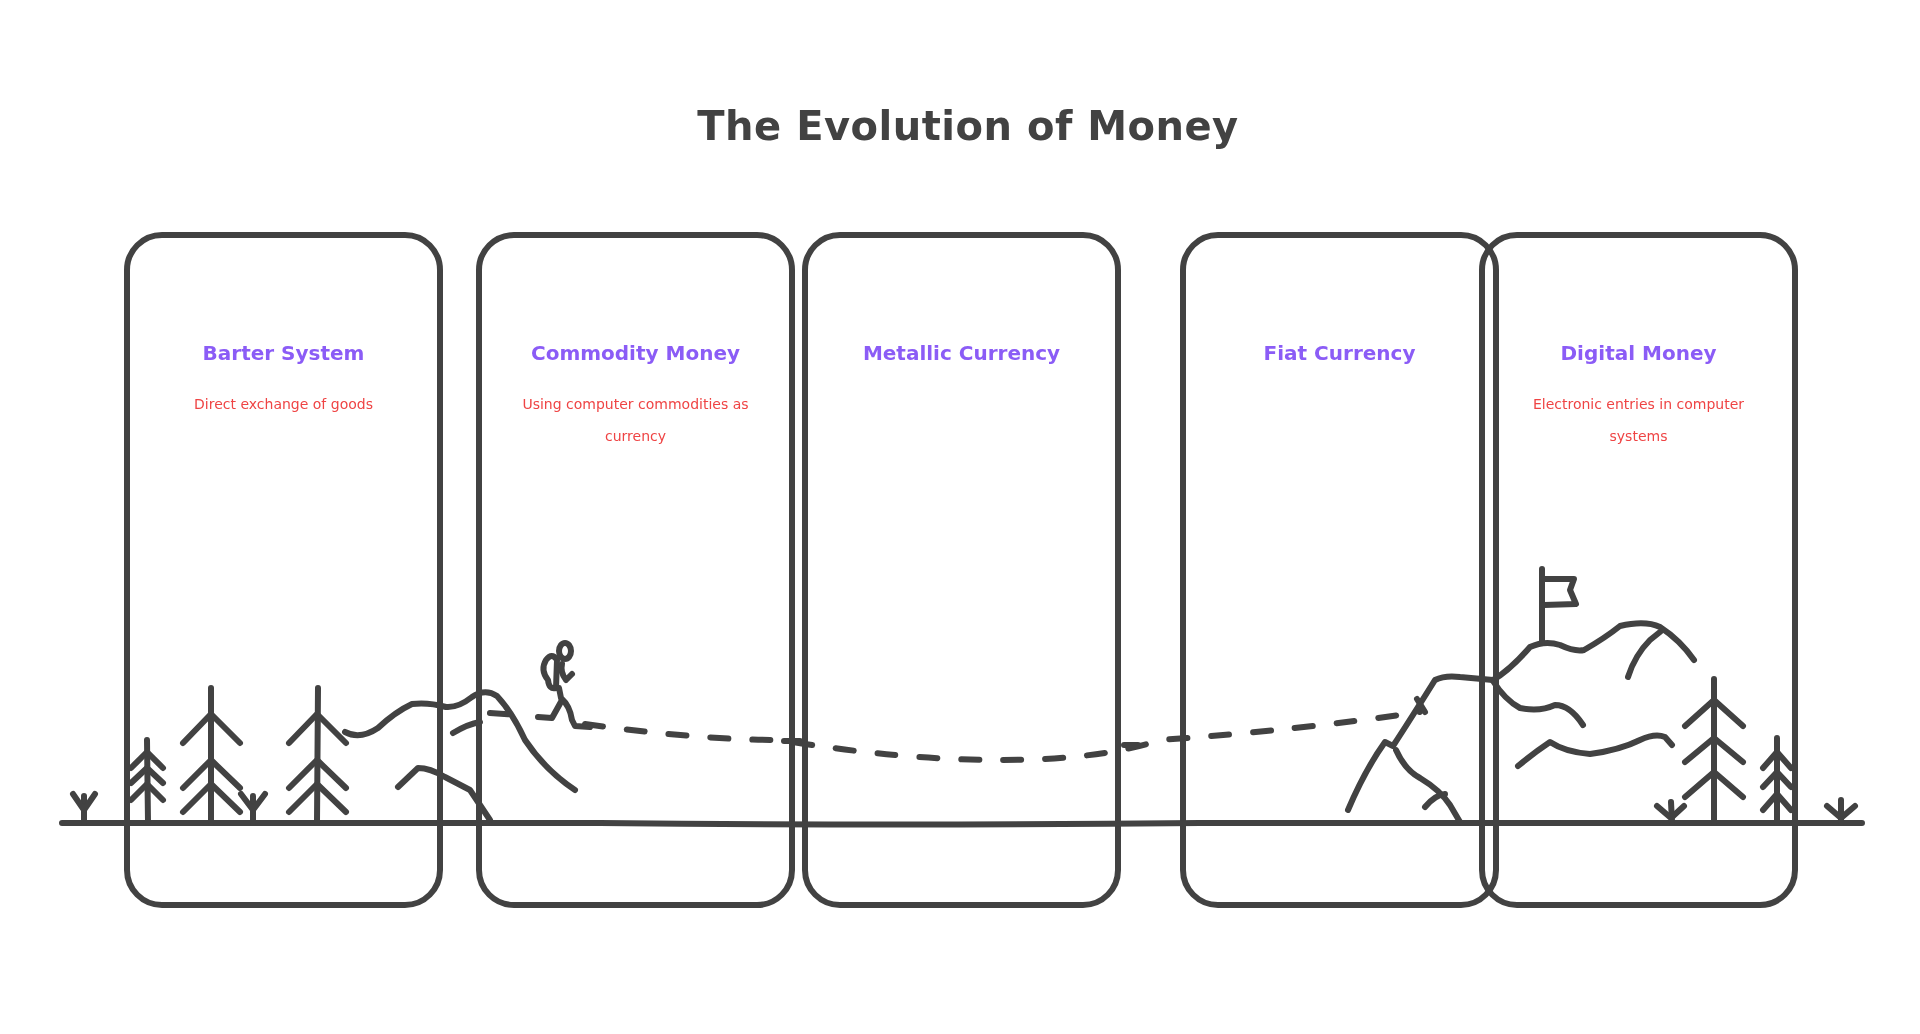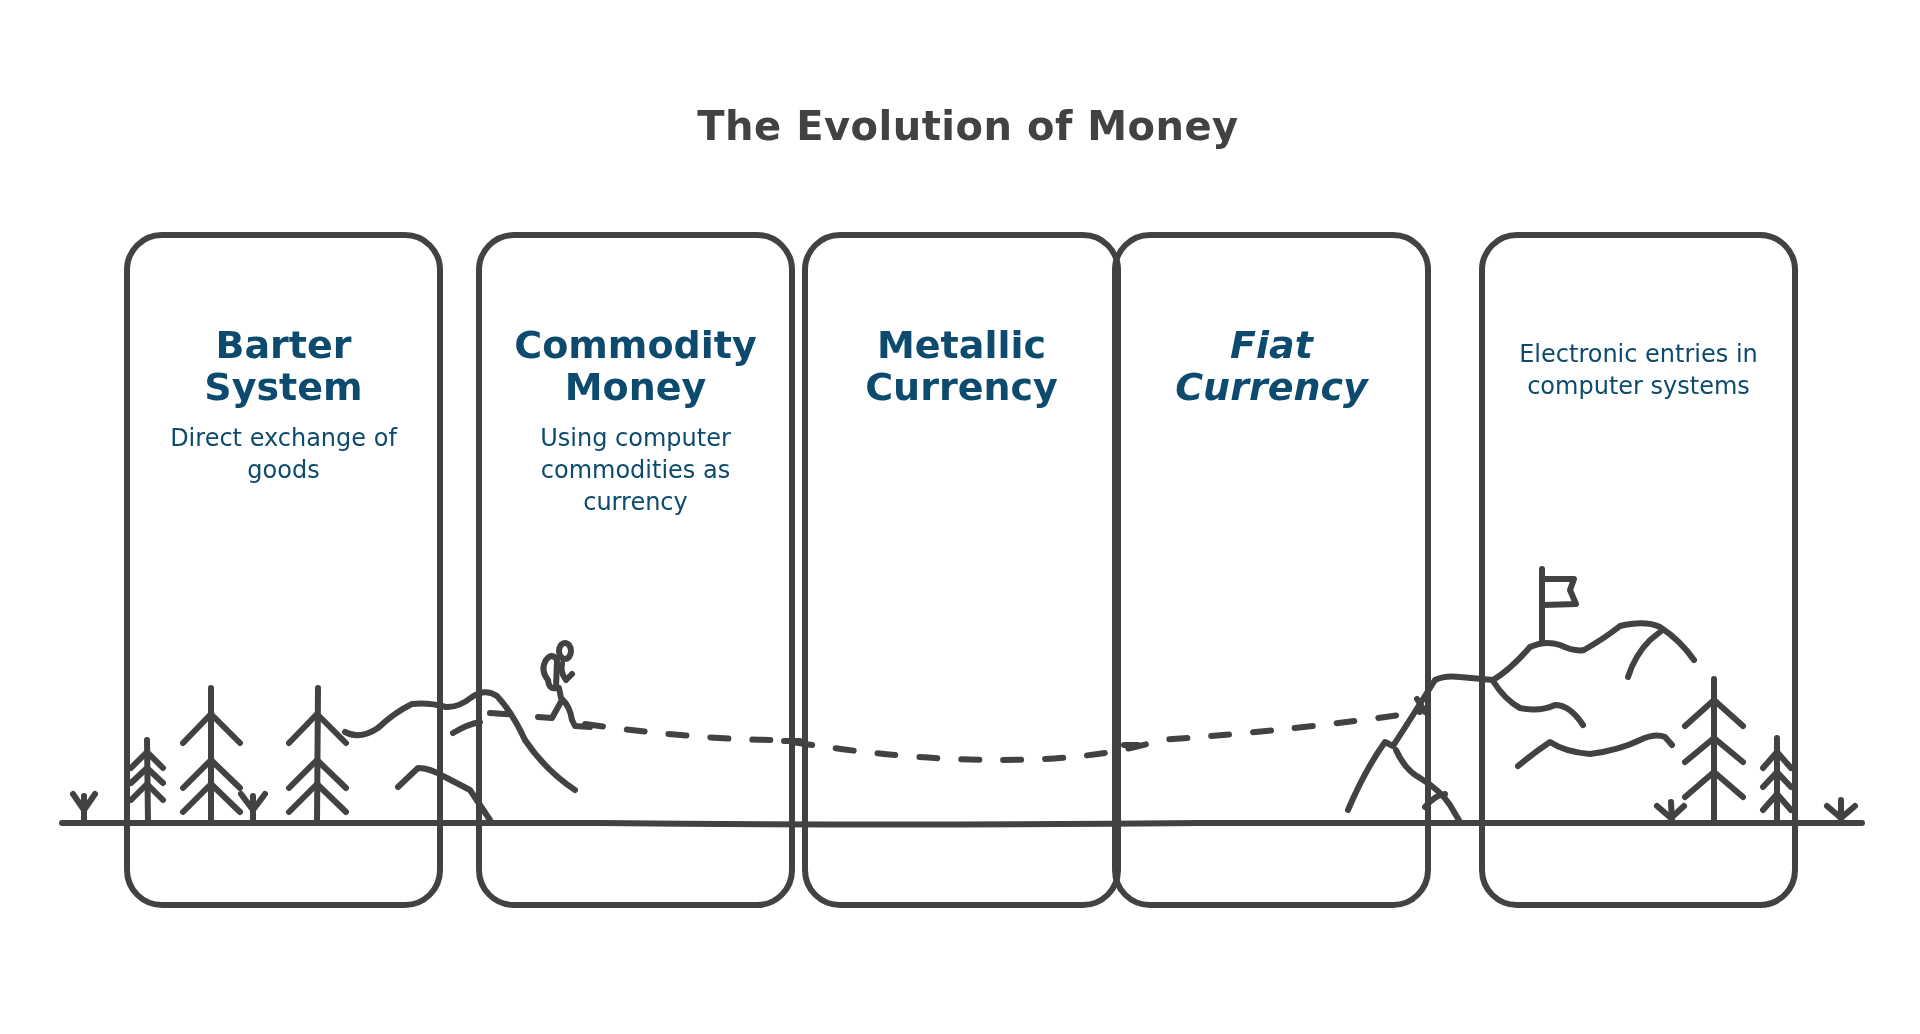--- a/index.html
+++ b/index.html
@@ -42,32 +42,32 @@
       position: absolute;
       left: 0;
       right: 0;
       top: 86px;
       text-align: center;
       padding: 0 10px;
     }
     .card-title {
       font-family: "DejaVu Sans", sans-serif;
       font-weight: bold;
-      font-size: 38px;
+      font-size: 20px;
       line-height: 42px;
-      color: #0c4a6e;
-      margin: 0 auto;
+      color: #8b5cf6;
+      margin: 8px auto;
       max-width: 270px;
     }
     .card-desc {
       font-family: "DejaVu Sans", sans-serif;
       font-weight: normal;
-      font-size: 24px;
+      font-size: 14px;
       line-height: 32px;
-      color: #0c4a6e;
+      color: #ef4444;
       margin: 14px auto 0 auto;
       max-width: 255px;
     }
     .scene {
       position: absolute;
       left: 0;
       top: 0;
       width: 1920px;
       height: 1034px;
       pointer-events: none;
@@ -98,28 +98,29 @@
     <div class="card-desc">Using computer commodities as currency</div>
   </div>
 </div>
 
 <div class="card" style="left:802px;">
   <div class="card-content">
     <div class="card-title">Metallic Currency</div>
   </div>
 </div>
 
-<div class="card" style="left:1112px;font-style:italic;">
+<div class="card" style="left:1180px;">
   <div class="card-content">
     <div class="card-title">Fiat Currency</div>
   </div>
 </div>
 
 <div class="card" style="left:1479px;">
   <div class="card-content">
+    <div class="card-title">Digital Money</div>
     <div class="card-desc">Electronic entries in computer systems</div>
   </div>
 </div>
 
 <svg class="scene" viewBox="0 0 1920 1034">
 
   <path d="M62 823 L 600 823 Q 900 826 1200 823 L 1862 823"></path>
 
   <g>
     <line x1="84" y1="822" x2="84" y2="796"></line>

